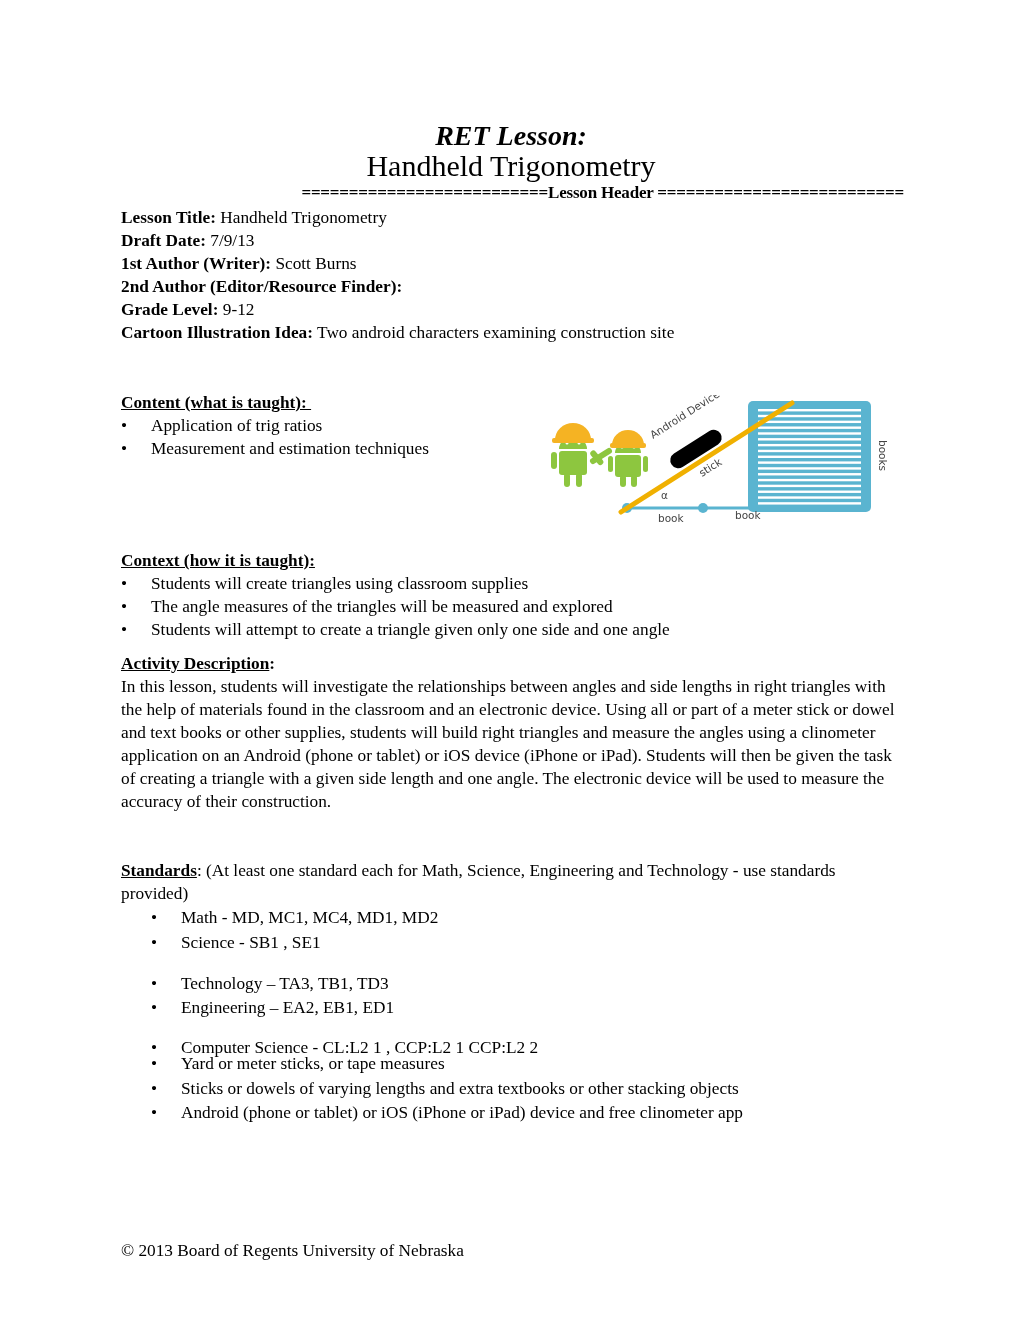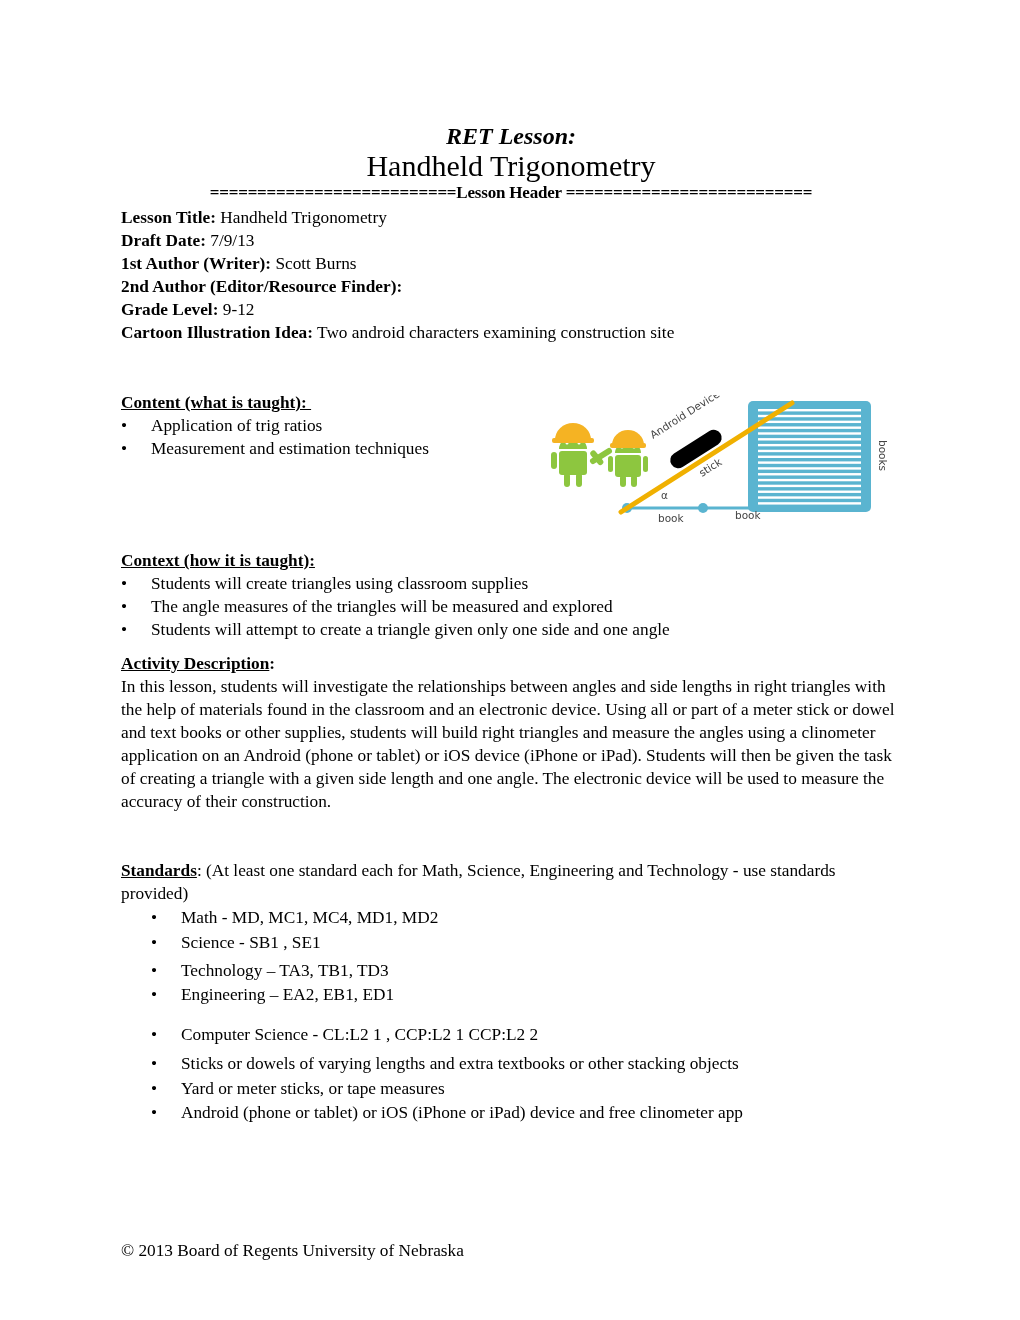--- a/index.html
+++ b/index.html
@@ -3,23 +3,23 @@
   <meta charset="utf-8">
   <style>
     html, body { margin: 0; padding: 0; background: #ffffff; }
     body {
       width: 1020px; height: 1320px; position: relative; overflow: hidden;
       font-family: "Liberation Serif", "DejaVu Serif", serif;
       color: #000; font-size: 17.3px; line-height: 23px;
     }
     .page { position: absolute; left: 121px; top: 0; width: 780px; }
     .center { text-align: center; }
-    .subtitle { position: absolute; top: 123px; left: 0; width: 780px; font-size: 24px; font-weight: bold; font-style: italic; line-height: 26px; }
+    .subtitle { position: absolute; top: 123px; left: 0; width: 780px; font-size: 28px; font-weight: bold; font-style: italic; line-height: 26px; }
     .title { position: absolute; top: 148px; left: 0; width: 780px; font-size: 30px; line-height: 36px; }
-    .rule { position: absolute; top: 183px; left: -3px; width: 786px; font-weight: bold; font-size: 17px; line-height: 20px; letter-spacing: -0.2px; white-space: nowrap; text-align: center; }
+    .rule { position: absolute; top: 183px; left: -3px; width: 786px; font-weight: bold; font-size: 17px; line-height: 20px; letter-spacing: -0.2px; white-space: nowrap; text-align: right; }
     .header-fields { position: absolute; top: 206px; left: 0; width: 780px; }
     .field { height: 23px; white-space: nowrap; }
     .label { font-weight: bold; }
     .sec-head { font-weight: bold; text-decoration: underline; }
     .content { position: absolute; top: 391px; left: 0; width: 420px; }
     ul.bul { list-style: none; margin: 0; padding: 0; }
     ul.bul li { position: relative; padding-left: 30px; }
     ul.bul li::before { content: "\2022"; position: absolute; left: 0; top: 0; }
     ul.bul.indent li { padding-left: 60px; }
     ul.bul.indent li::before { left: 30px; }
@@ -69,31 +69,31 @@
 
   <div class="activity">
     <div><span class="sec-head">Activity Description</span><span class="label">:</span></div>
     <div>In this lesson, students will investigate the relationships between angles and side lengths in right triangles with the help of materials found in the classroom and an electronic device.  Using all or part of a meter stick or dowel and text books or other supplies, students will build right triangles and measure the angles using a clinometer application on an Android (phone or tablet) or iOS device (iPhone or iPad).  Students will then be given the task of creating a triangle with a given side length and one angle.  The electronic device will be used to measure the accuracy of their construction.</div>
   </div>
 
   <div class="standards">
     <div><span class="sec-head">Standards</span><span>: (At least one standard each for Math, Science, Engineering and Technology - use standards provided)</span></div>
     <ul class="bul indent" style="margin-top:1px;">
       <li style="margin-bottom:1.7px;">Math -  MD, MC1, MC4, MD1, MD2</li>
-      <li style="margin-bottom:5px;">Science - SB1 , SE1</li>
+      <li style="margin-bottom:18px;">Science - SB1 , SE1</li>
       <li style="margin-bottom:1.7px;">Technology – TA3, TB1, TD3</li>
       <li style="margin-bottom:17px;">Engineering – EA2, EB1, ED1</li>
       <li>Computer Science - CL:L2 1 , CCP:L2 1 CCP:L2 2</li>
     </ul>
   </div>
 
   <div class="materials">
     <ul class="bul indent">
+      <li style="margin-bottom:1.7px;">Yard or meter sticks, or tape measures</li>
       <li style="margin-bottom:1.7px;">Sticks or dowels of varying lengths and extra textbooks or other stacking objects</li>
-      <li style="margin-bottom:1.7px;">Yard or meter sticks, or tape measures</li>
       <li>Android (phone or tablet) or iOS (iPhone or iPad) device and free clinometer app</li>
     </ul>
   </div>
 
   <div class="footer">© 2013 Board of Regents University of Nebraska</div>
 </div>
 
 <div class="figure">
   <svg viewBox="0 0 365 135" xmlns="http://www.w3.org/2000/svg">
 

